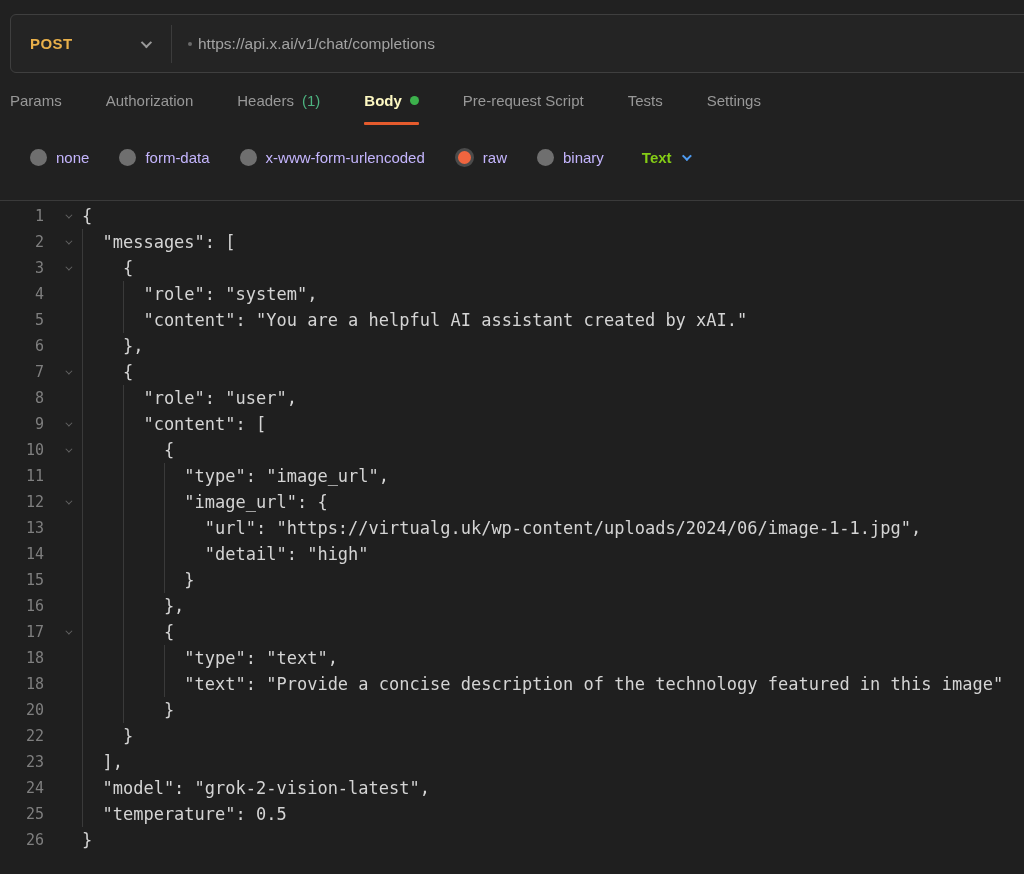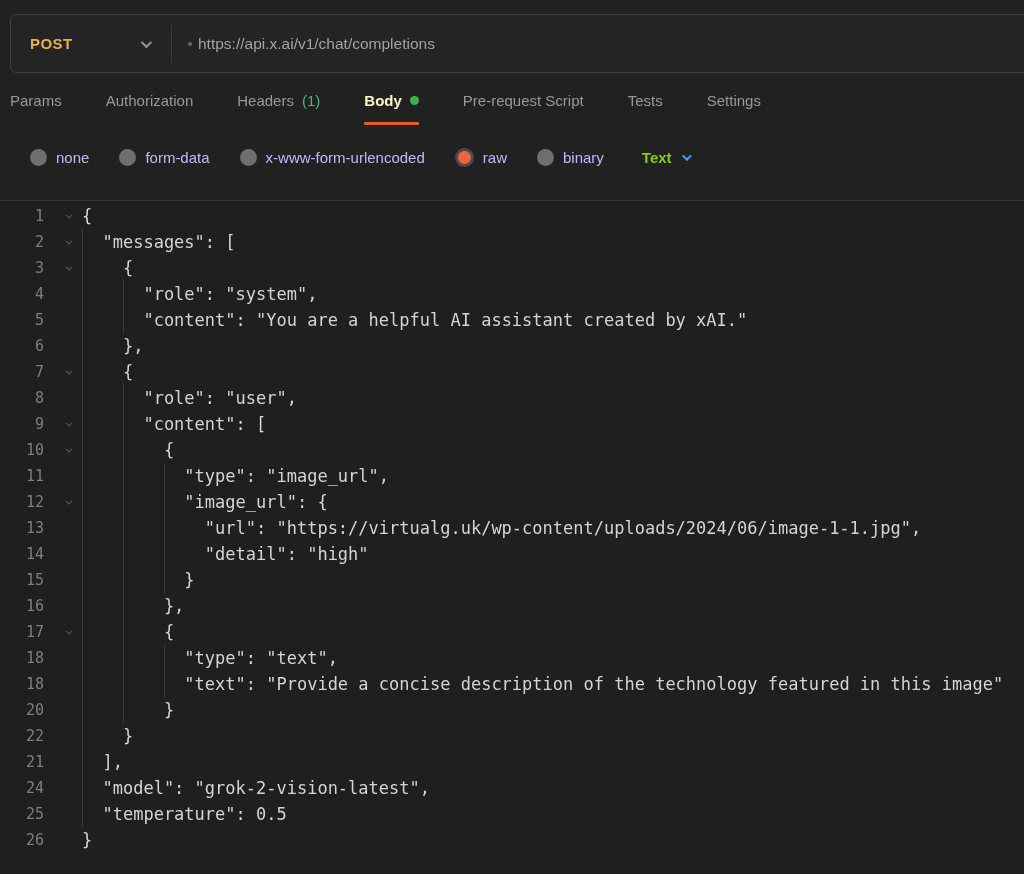--- a/index.html
+++ b/index.html
@@ -246,21 +246,21 @@
       <span class="ln-num">20</span>
       <span class="ln-fold"></span>
       <span class="ln-code"><span class="guide" style="left: 0ch;"></span><span class="guide" style="left: 4ch;"></span><span style="padding-left: 8ch; display: inline-block;">}</span></span>
     </div>
     <div class="ln-row">
       <span class="ln-num">22</span>
       <span class="ln-fold"></span>
       <span class="ln-code"><span class="guide" style="left: 0ch;"></span><span style="padding-left: 4ch; display: inline-block;">}</span></span>
     </div>
     <div class="ln-row">
-      <span class="ln-num">21</span>
+      <span class="ln-num">23</span>
       <span class="ln-fold"></span>
       <span class="ln-code"><span class="guide" style="left: 0ch;"></span><span style="padding-left: 2ch; display: inline-block;">],</span></span>
     </div>
     <div class="ln-row">
       <span class="ln-num">24</span>
       <span class="ln-fold"></span>
       <span class="ln-code"><span class="guide" style="left: 0ch;"></span><span style="padding-left: 2ch; display: inline-block;">"model": "grok-2-vision-latest",</span></span>
     </div>
     <div class="ln-row">
       <span class="ln-num">25</span>

